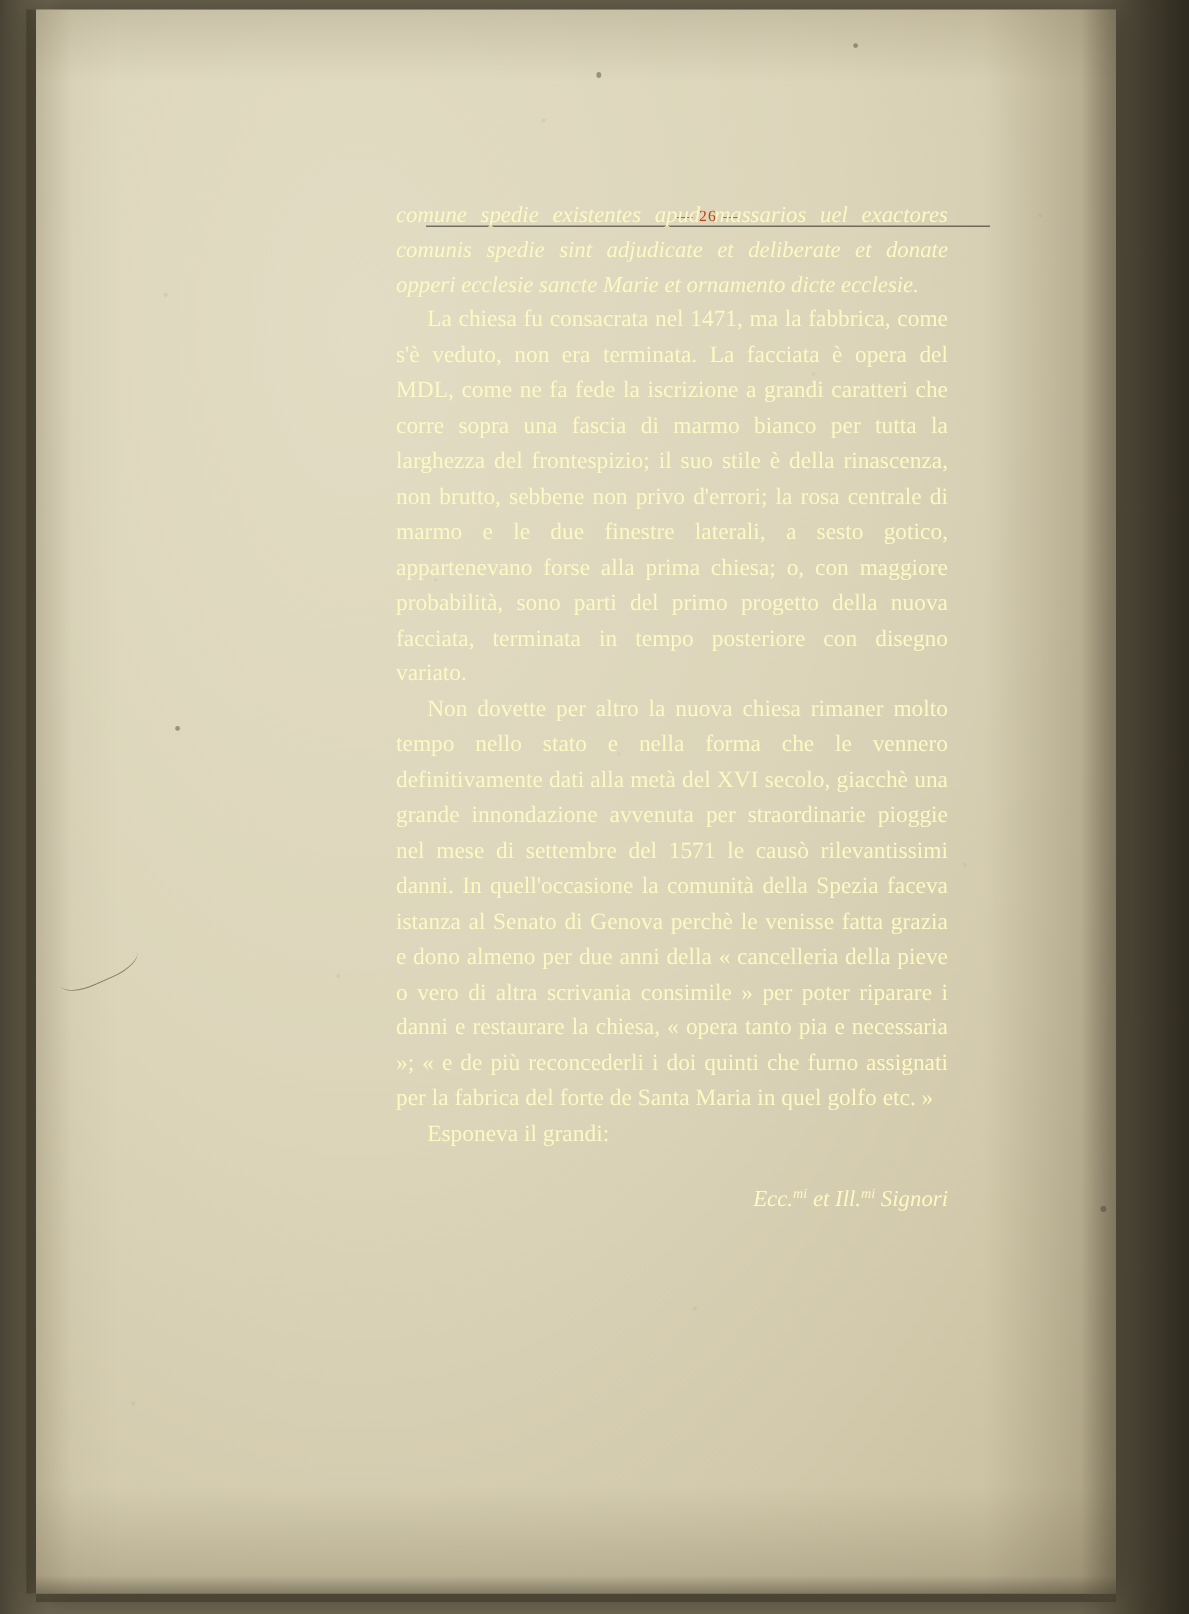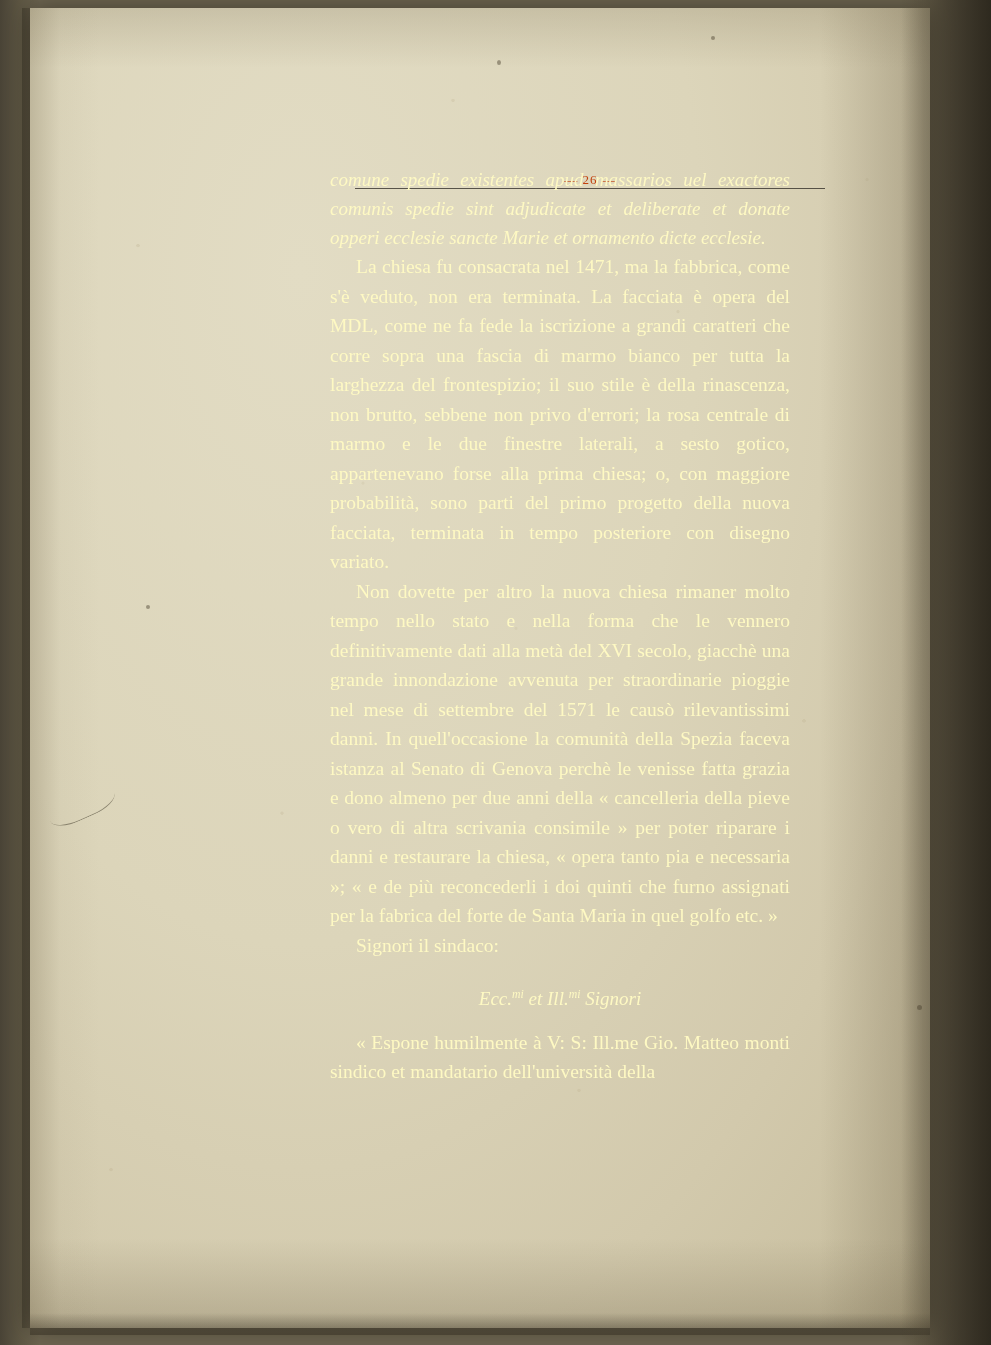--- a/index.html
+++ b/index.html
@@ -136,21 +136,21 @@
     color: #fef9c3;
   }
   p.quote-latin {
     font-style: italic;
     font-size: 19px;
     line-height: 29px;
     text-align: justify;
   }
   p.indent { text-indent: 26px; }
   p.centered {
-    text-align: center;
+    text-align: right;
     font-style: italic;
     font-size: 19px;
     margin-top: 20px;
     margin-bottom: 14px;
     text-indent: 0;
   }
   .sup {
     font-size: 0.62em;
     vertical-align: super;
     font-style: italic;
@@ -199,20 +199,19 @@
   </div>
 
   <div class="content">
 
     <p class="quote-latin">comune spedie existentes apud massarios uel exactores comunis spedie sint adjudicate et deliberate et donate opperi ecclesie sancte Marie et ornamento dicte ecclesie.</p>
 
     <p class="indent">La chiesa fu consacrata nel 1471, ma la fabbrica, come s'è veduto, non era terminata. La facciata è opera del MDL, come ne fa fede la iscrizione a grandi caratteri che corre sopra una fascia di marmo bianco per tutta la larghezza del frontespizio; il suo stile è della rinascenza, non brutto, sebbene non privo d'errori; la rosa centrale di marmo e le due finestre laterali, a sesto gotico, appartenevano forse alla prima chiesa; o, con maggiore probabilità, sono parti del primo progetto della nuova facciata, terminata in tempo posteriore con disegno variato.</p>
 
     <p class="indent">Non dovette per altro la nuova chiesa rimaner molto tempo nello stato e nella forma che le vennero definitivamente dati alla metà del XVI secolo, giacchè una grande innondazione avvenuta per straordinarie pioggie nel mese di settembre del 1571 le causò rilevantissimi danni. In quell'occasione la comunità della Spezia faceva istanza al Senato di Genova perchè le venisse fatta grazia e dono almeno per due anni della « cancelleria della pieve o vero di altra scrivania consimile » per poter riparare i danni e restaurare la chiesa, « opera tanto pia e necessaria »; « e de più reconcederli i doi quinti che furno assignati per la fabrica del forte de Santa Maria in quel golfo etc. »</p>
 
-    <p class="indent">Signori il sindaco:</p>
+    <p class="indent">Esponeva il grandi:</p>
 
     <p class="centered"><span>Ecc.</span><span class="sup">mi</span><span> et Ill.</span><span class="sup">mi</span><span> Signori</span></p>
 
-    <p class="indent">« Espone humilmente à V: S: Ill.me Gio. Matteo monti sindico et mandatario dell'università della</p>
 
   </div>
 </div>
 
 </body></html>

